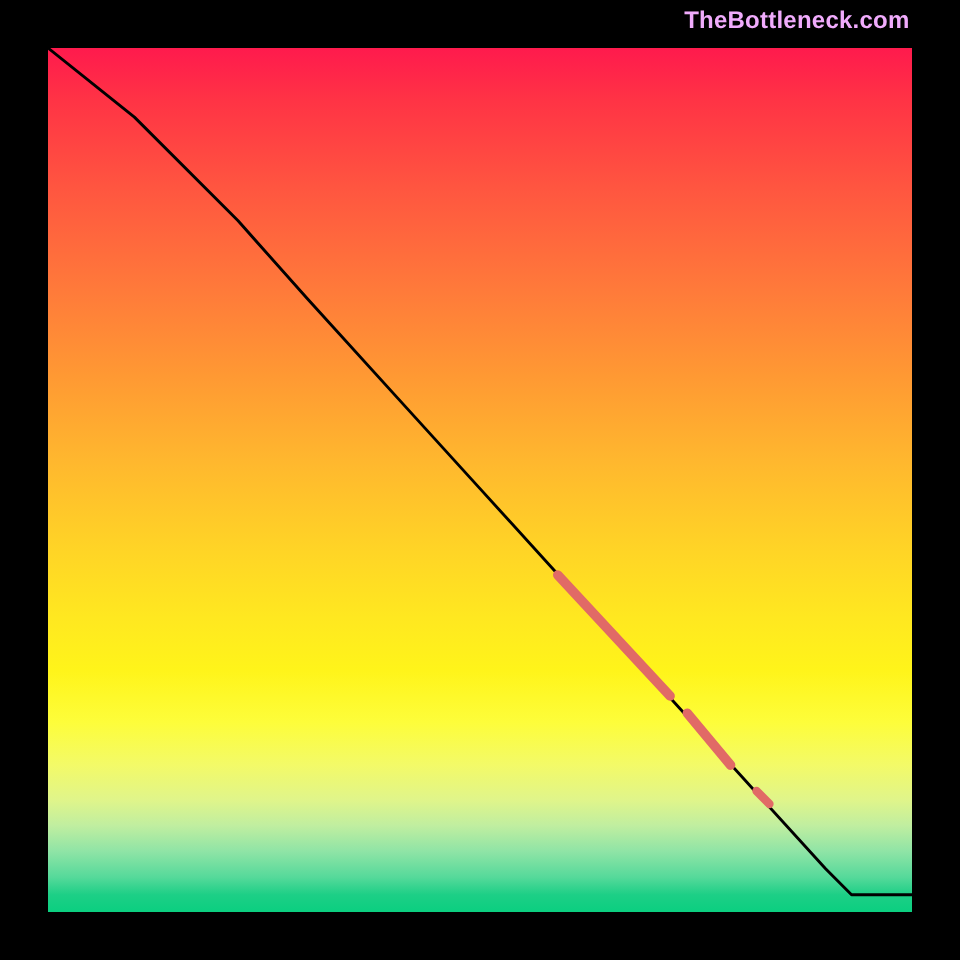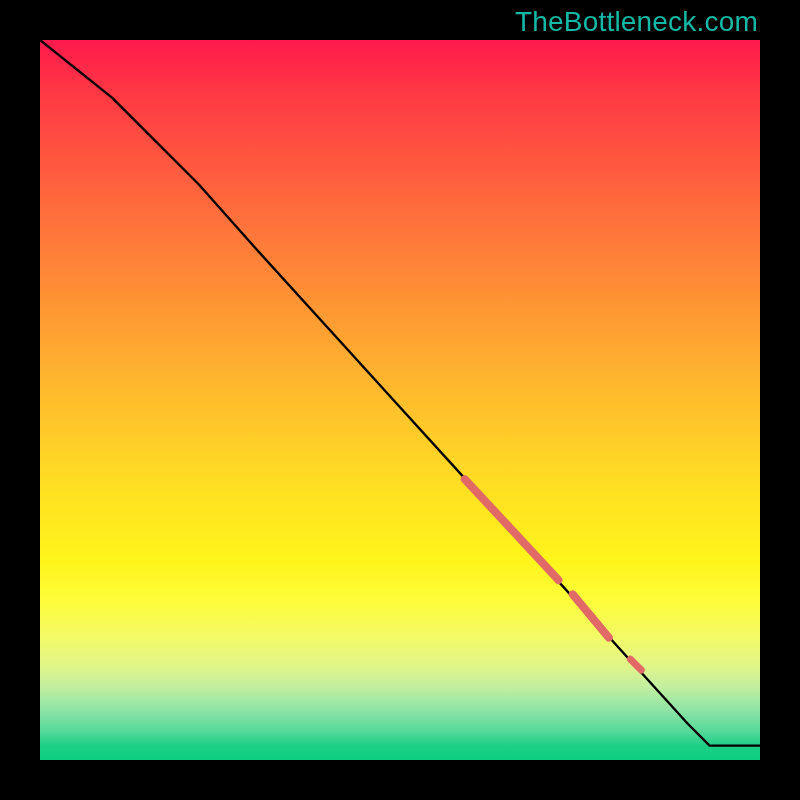--- a/index.html
+++ b/index.html
@@ -48,23 +48,23 @@
   svg.curve {
     position: absolute;
     top: 0; left: 0;
     width: 720px;
     height: 720px;
   }
   .watermark {
     position: absolute;
     top: 6px;
     right: 42px;
-    color: #14b8a6;
-    font-size: 28px;
-    font-weight: 400;
+    color: #f0abfc;
+    font-size: 20px;
+    font-weight: 700;
     letter-spacing: 0.2px;
     user-select: none;
   }
 </style>
 </head>
 <body>
 
 <div class="frame">
   <div class="plot-area">
     <svg class="curve" viewBox="0 0 720 720" preserveAspectRatio="none">

